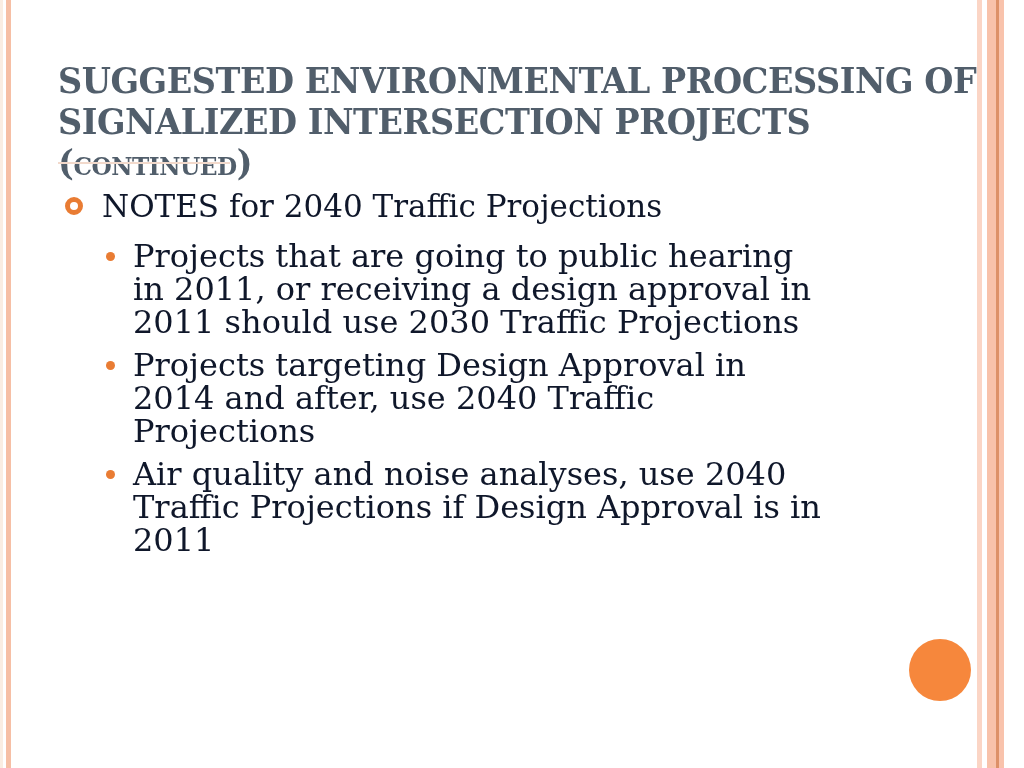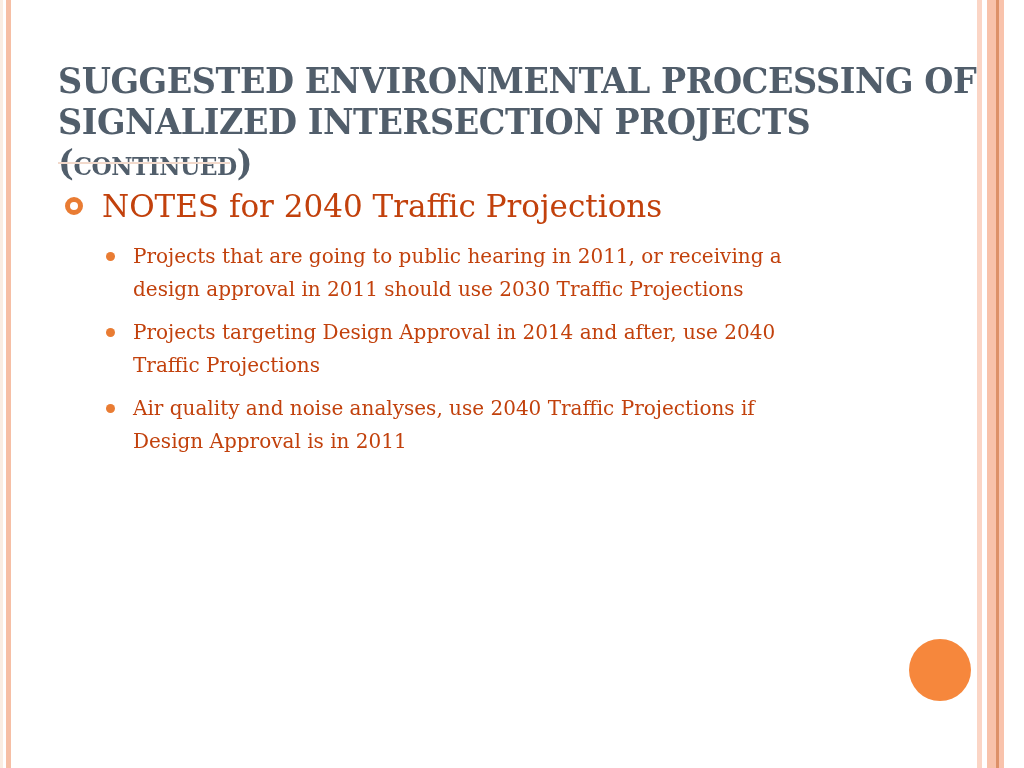--- a/index.html
+++ b/index.html
@@ -55,21 +55,21 @@
     left: 58px; top: 162px;
     width: 172px; height: 2px;
     background: #F2D9CB;
   }
 
   
   .content {
     position: absolute;
     left: 58px; top: 188px;
     width: 820px;
-    color: #c2410c;
+    color: #0f172a;
   }
   .l1-row {
     display: flex;
     align-items: flex-start;
     margin-bottom: 16px;
   }
   .ring-bullet {
     flex: 0 0 auto;
     width: 8px; height: 8px;
     border: 5px solid #E97C33;
@@ -87,21 +87,21 @@
     margin: 0 0 10px 48px;
   }
   .dot-bullet {
     flex: 0 0 auto;
     width: 9px; height: 9px;
     border-radius: 50%;
     background: #E97C33;
     margin: 12px 18px 0 0;
   }
   .sub-text {
-    font-size: 20px;
+    font-size: 32px;
     line-height: 33px;
   }
 </style>
 </head>
 <body>
 
 <div class="slide">
 
   <div class="vbar bar-left-pale"></div>
   <div class="vbar bar-left-salmon"></div>

